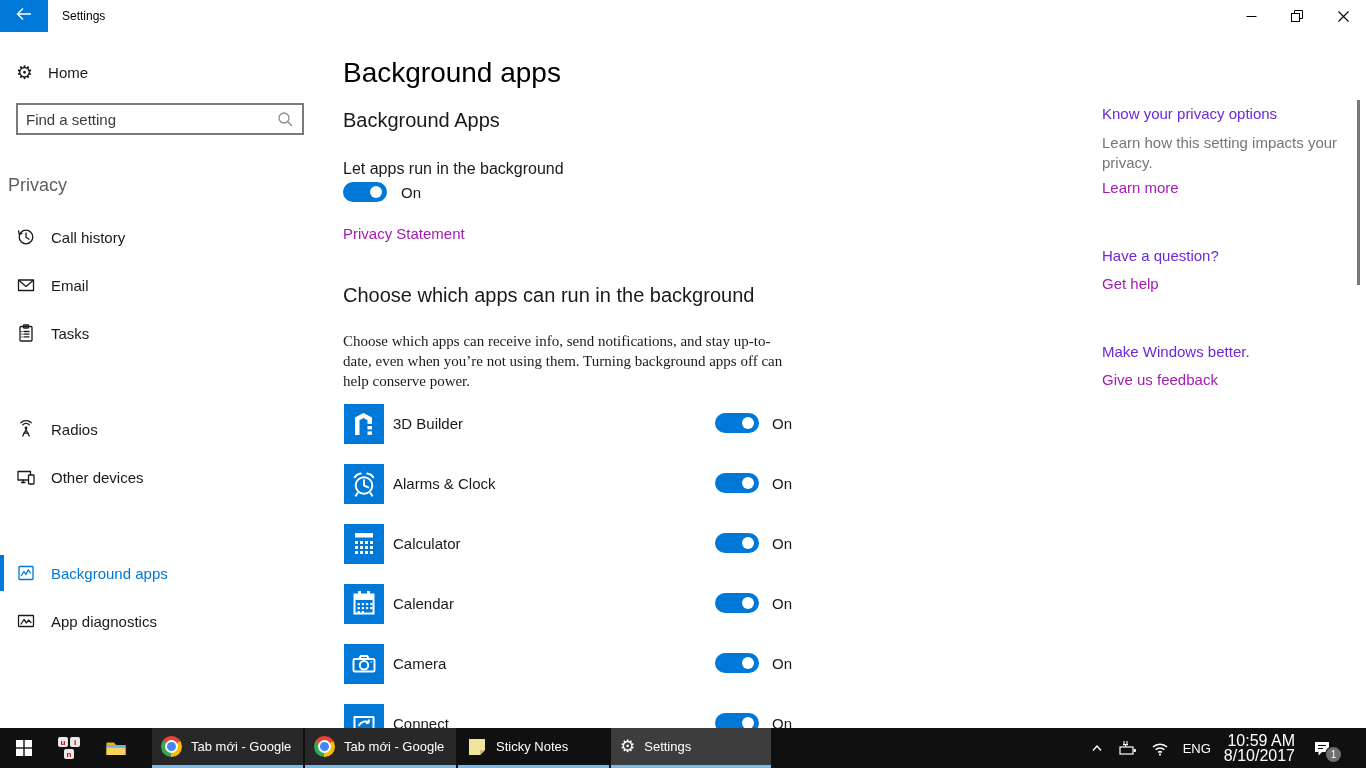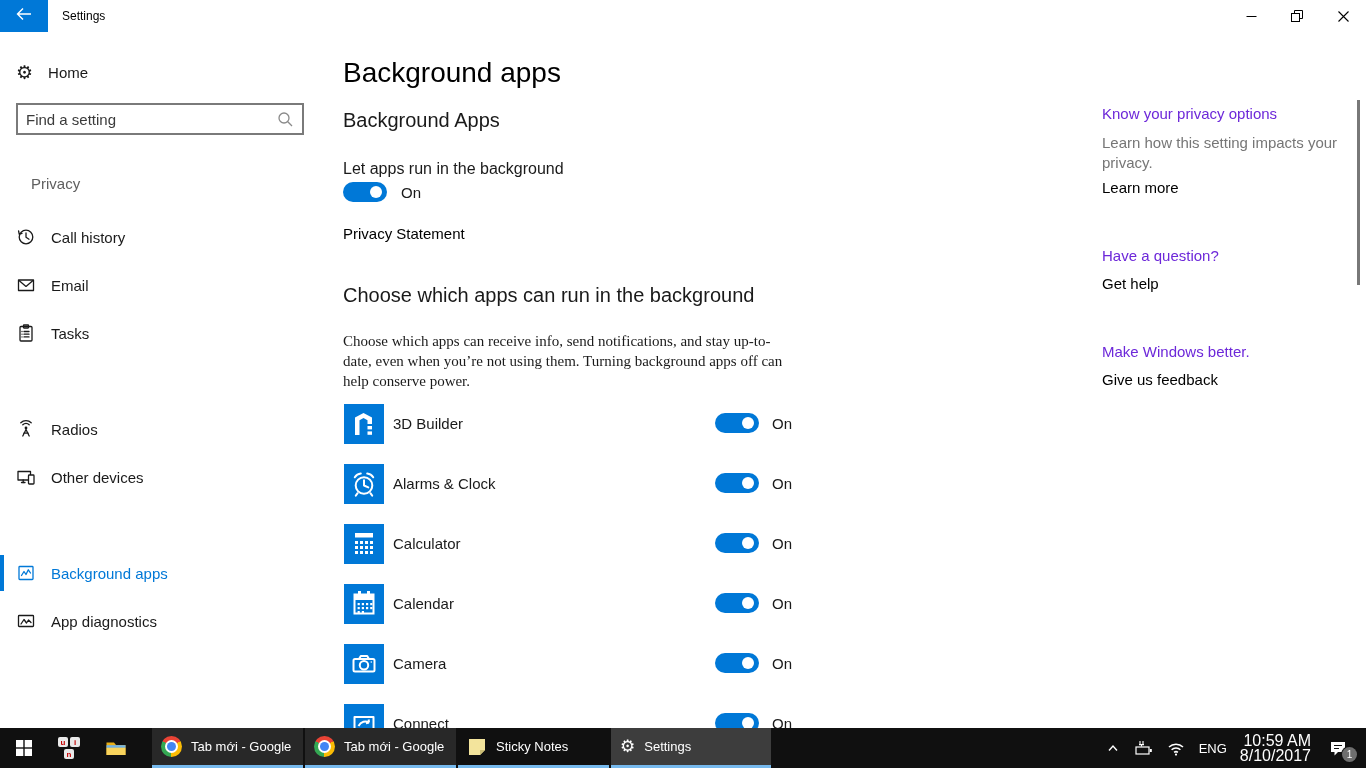--- a/index.html
+++ b/index.html
@@ -14,35 +14,35 @@
   .win-btn{width:46px;height:32px;display:flex;align-items:center;justify-content:center;background:#fff;border:none;padding:0;}
   
   .app-body{position:absolute;top:32px;left:0;width:1366px;height:696px;background:#fff;}
   
   .home-row{position:absolute;left:16px;top:24px;height:32px;display:flex;align-items:center;gap:15px;font-size:15px;color:#1a1a1a;cursor:default;}
   .gear-glyph{font-family:"DejaVu Sans",sans-serif;font-size:19px;line-height:1;}
   .search-box{position:absolute;left:16px;top:71px;width:284px;height:28px;border:2px solid #7a7a7a;background:#fff;display:flex;align-items:center;}
   .search-box input{flex:1;border:none;outline:none;font-size:15px;padding:0 8px;color:#333;font-family:"Liberation Sans",sans-serif;background:transparent;}
   .search-box input::placeholder{color:#3b3b3b;opacity:1;}
   .search-glyph{margin-right:8px;display:flex;}
-  .side-label{position:absolute;left:31px;top:143px;font-size:15px;color:#5f5f5f;}
+  .side-label{position:absolute;left:8px;top:143px;font-size:18px;color:#5f5f5f;}
   .nav-item{position:absolute;left:0;width:343px;height:48px;display:flex;align-items:center;gap:15px;padding-left:16px;box-sizing:border-box;font-size:15px;color:#1a1a1a;cursor:default;}
   .nav-item .nicon{width:20px;height:20px;display:flex;align-items:center;justify-content:center;flex:0 0 auto;}
   .nav-item.selected{color:#0078d7;}
   .nav-item.selected::before{content:"";position:absolute;left:0;top:6px;width:4px;height:36px;background:#0078d7;}
   .nav-item svg{stroke:currentColor;}
   
   .content{position:absolute;left:343px;top:0;width:760px;height:696px;}
   .page-title{position:absolute;left:0;top:25px;font-size:28px;font-weight:400;color:#000;}
   .h2{position:absolute;left:0;font-size:20px;font-weight:400;color:#1a1a1a;}
   .toggle-label{position:absolute;left:0;top:128px;font-size:16px;}
   .toggle{width:44px;height:20px;border-radius:10px;background:#0078d7;position:relative;cursor:default;}
   .toggle::after{content:"";position:absolute;right:5px;top:4px;width:12px;height:12px;border-radius:50%;background:#fff;}
   .master-toggle{position:absolute;left:0;top:150px;display:flex;align-items:center;gap:14px;font-size:15px;}
-  .blue-link{color:#000000;font-size:15px;text-decoration:none;cursor:pointer;}
+  .blue-link{color:#a21caf;font-size:15px;text-decoration:none;cursor:pointer;}
   .privacy-link{position:absolute;left:0;top:193px;}
   .desc{position:absolute;left:0;top:299px;width:455px;font-size:15px;line-height:20px;color:#1b1b1b;font-family:Liberation Serif, serif;}
   .app-row{position:absolute;left:0;width:470px;height:60px;}
   .app-tile{position:absolute;left:1px;top:1px;width:40px;height:40px;background:#0078d7;}
   .app-name{position:absolute;left:50px;top:12px;font-size:15px;}
   .app-toggle{position:absolute;left:372px;top:10px;}
   .app-state{position:absolute;left:429px;top:12px;font-size:15px;}
   
   .right-panel{position:absolute;left:1102px;top:0;width:245px;font-size:15px;}
   .rp{position:absolute;left:0;width:240px;}
@@ -57,21 +57,21 @@
   .win-app-btn{width:151px;flex:0 0 auto;display:flex;align-items:center;gap:9px;padding:0 9px;box-sizing:border-box;margin-right:2px;border-bottom:3px solid #76b9ed;color:#fff;font-size:13px;cursor:default;}
   .win-app-btn .lbl{white-space:nowrap;overflow:hidden;}
   .win-app-btn.raised{background:#282828;}
   .win-app-btn.active{background:#3d3d3d;width:160px;}
   .chrome-ball{width:21px;height:21px;border-radius:50%;position:relative;flex:0 0 auto;
      background:conic-gradient(from 60deg,#fbbc05 0 120deg,#34a853 0 240deg,#ea4335 0 360deg);}
   .chrome-ball::before{content:"";position:absolute;left:4px;top:4px;width:13px;height:13px;border-radius:50%;background:#fff;}
   .chrome-ball::after{content:"";position:absolute;left:6px;top:6px;width:9px;height:9px;border-radius:50%;background:#4285f4;}
   .unikey{width:24px;height:24px;position:relative;}
   .unikey .key{position:absolute;width:10px;height:10px;background:#e9e9e9;border-radius:2px;color:#c40000;font-size:8px;font-weight:bold;display:flex;align-items:center;justify-content:center;}
-  .tray{margin-left:auto;display:flex;align-items:center;gap:13px;padding-right:12px;color:#fff;}
+  .tray{margin-left:auto;display:flex;align-items:center;gap:13px;padding-right:28px;color:#fff;}
   .tray .txt{font-size:13px;}
   .clock{font-size:16px;line-height:15px;text-align:right;}
   .ac-wrap{position:relative;display:flex;margin-left:4px;margin-right:6px;}
   .badge{position:absolute;right:-9px;bottom:-4px;width:15px;height:15px;border-radius:50%;background:#6e6e6e;color:#fff;font-size:10px;display:flex;align-items:center;justify-content:center;box-shadow:0 0 0 1px #101010;}
 </style>
 </head>
 <body>
 
 <div class="screen">
 

